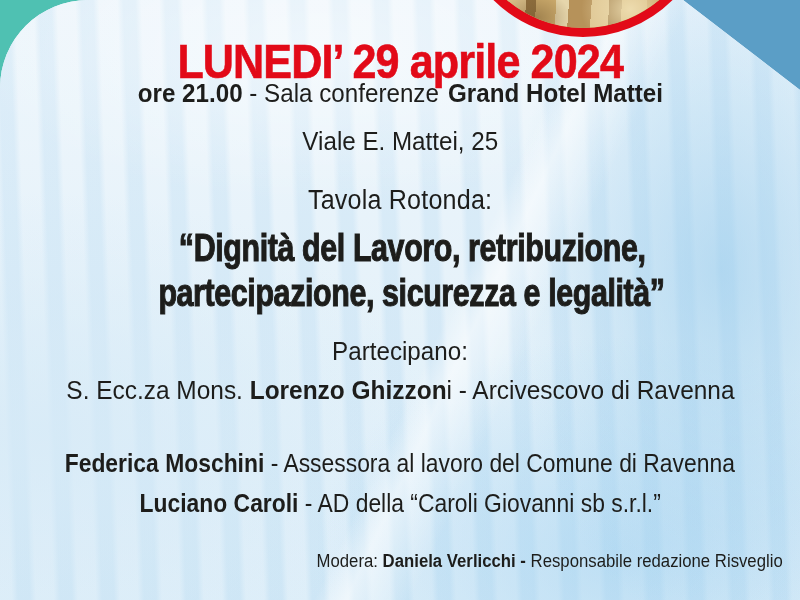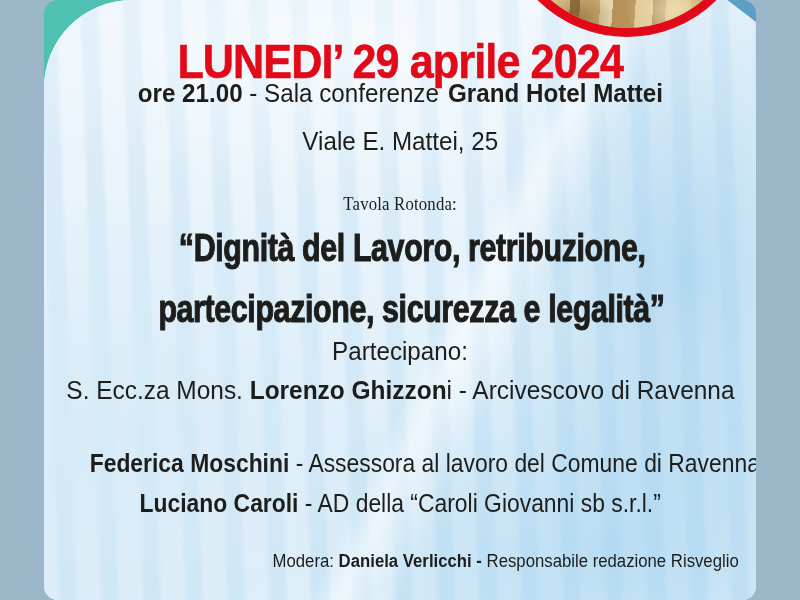--- a/index.html
+++ b/index.html
@@ -1,25 +1,24 @@
 <!DOCTYPE html>
 <html><head>
 <meta charset="utf-8">
 <style>
   html,body{margin:0;padding:0;background:#9bb7c9;}
   .poster{
     position:relative;
-    width:712px;height:600px;
+    width:800px;height:600px;
     margin:0 auto;
     overflow:hidden;
     font-family:"Liberation Sans",sans-serif;
     color:#1d1d1b;
     
     background:linear-gradient(90deg,#4fc1b2 0 45%,#5b9ec6 55% 100%);
-    border-radius:14px;
   }
   
   .bg-main{
     position:absolute;inset:0;
     clip-path:path("M 88 0 L 683 0 L 800 90 L 800 600 L 0 600 L 0 88 A 88 88 0 0 1 88 0 Z");
     background-color:#e6f2fa;
     background-image:
       linear-gradient(115deg, rgba(255,255,255,0) 55%, rgba(255,255,255,.55) 58%, rgba(255,255,255,0) 64%),
       radial-gradient(ellipse 300px 520px at 90% 45%, rgba(151,203,236,.6), rgba(151,203,236,0) 70%),
       radial-gradient(ellipse 430px 300px at 78% 92%, rgba(160,209,240,.55), rgba(160,209,240,0) 72%),
@@ -53,24 +52,24 @@
     position:absolute;left:0;right:0;
     text-align:center;white-space:nowrap;
     line-height:1;
   }
   .sq{display:inline-block;transform:scaleX(var(--sx,.93));transform-origin:50% 50%;}
   .b{font-weight:bold;}
   .date{top:37px;font-size:49px;font-weight:bold;color:#e20a18;--sx:.88;letter-spacing:-1px;-webkit-text-stroke:.6px #e20a18;}
   .info{top:80px;font-size:26px;}
   .info .venue-name{margin-left:.38em;}
   .address{top:128px;font-size:26px;}
-  .session{top:195px;font-size:18px;letter-spacing:.2px;font-family:Liberation Serif, serif;}
+  .session{top:187px;font-size:27px;letter-spacing:.2px;}
   .big{font-size:39px;font-weight:bold;--sx:.78;-webkit-text-stroke:1.1px #1d1d1b;letter-spacing:-.5px;padding-left:24px;}
   .big1{top:228px;}
-  .big2{top:273px;margin-top:16px;}
+  .big2{top:273px;}
   .partecipano{top:338px;font-size:26px;}
   .p-row{font-size:26px;}
   .p1{top:377px;--sx:.94;}
   .p2{top:415px;margin-top:35px;--sx:.88;}
   .p3{top:455px;--sx:.95;}
   .p4{top:490px;--sx:.88;}
   .modera{top:552px;font-size:18px;text-align:right;--sx:.93;}
 </style>
 </head>
 <body>

